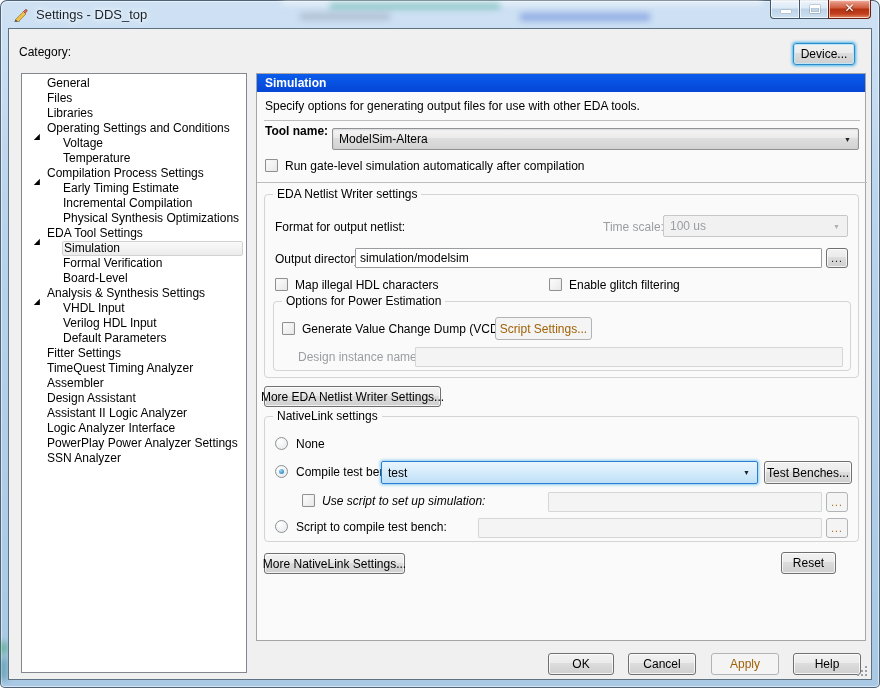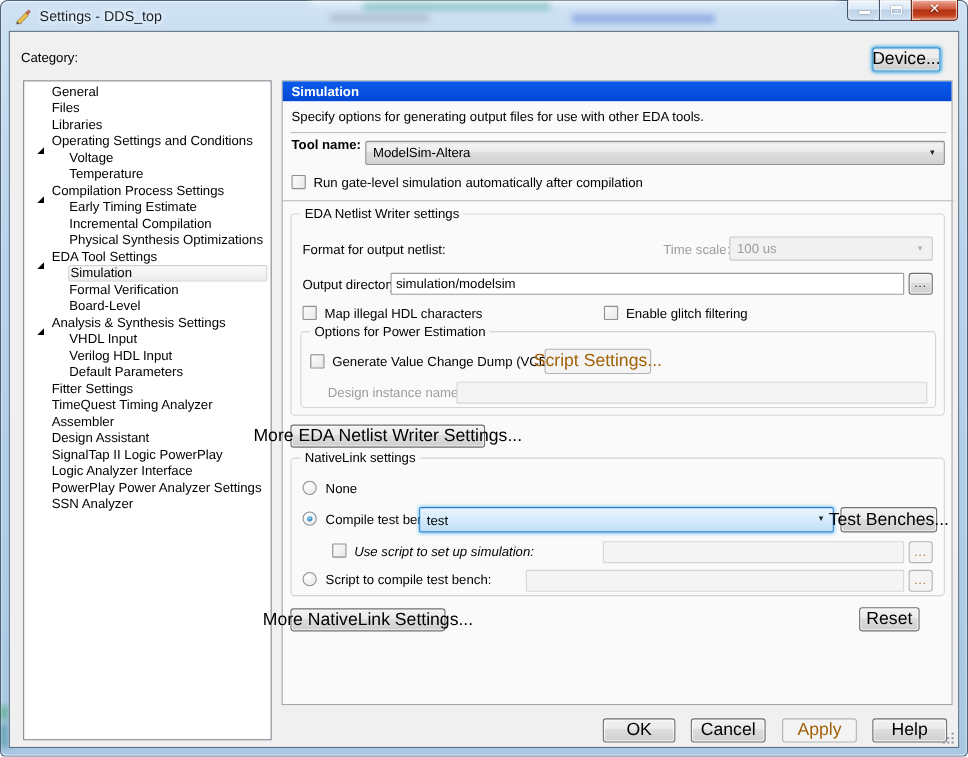--- a/index.html
+++ b/index.html
@@ -36,21 +36,21 @@
   .client { position:absolute; left:8px; top:28px; width:864px; height:652px;
     background:#f0f0f0; border:1px solid #5f7284; }
 
   .label { position:absolute; white-space:nowrap; }
   .dim { color:#9a9da1; }
 
   
   .btn { position:absolute; display:flex; align-items:center; justify-content:center;
     border:1px solid #707070; border-radius:3px; white-space:nowrap; cursor:default;
     background:linear-gradient(180deg,#f2f2f2 0%,#ebebeb 45%,#dddddd 46%,#cfcfcf 100%);
-    box-shadow:inset 0 0 0 1px rgba(255,255,255,.75); font-size:16px; }
+    box-shadow:inset 0 0 0 1px rgba(255,255,255,.75); font-size:12px; }
   .btn.disabled { color:#a16207; border-color:#b0b4b7;
     background:#f4f4f4; box-shadow:none; }
   .btn.focus-glow { border-color:#2c8cc9; box-shadow:0 0 3px 1px #4ab0e8, inset 0 0 0 1px #bfe6f8; }
 
   
   .combo { position:absolute; border:1px solid #8f9294; border-radius:2px; display:flex; align-items:center;
     background:linear-gradient(180deg,#f6f6f6 0%,#eaeaea 45%,#dedede 46%,#d2d2d2 100%);
     box-shadow:inset 0 1px 2px rgba(0,0,0,.12); padding-left:6px; }
   .combo .arrow-down { margin-left:auto; margin-right:7px; font-size:7px; color:#222; }
   .combo.disabled { background:#f1f1f1; border-color:#c5c7c9; color:#9a9da1; box-shadow:none; }
@@ -232,21 +232,21 @@
         <div class="tree-item">
           <span class="indent lvl1"></span>
           <span class="tree-label">Assembler</span>
         </div>
         <div class="tree-item">
           <span class="indent lvl1"></span>
           <span class="tree-label">Design Assistant</span>
         </div>
         <div class="tree-item">
           <span class="indent lvl1"></span>
-          <span class="tree-label">SignalTap II Logic PowerPlay</span>
+          <span class="tree-label">Assistant II Logic Analyzer</span>
         </div>
         <div class="tree-item">
           <span class="indent lvl1"></span>
           <span class="tree-label">Logic Analyzer Interface</span>
         </div>
         <div class="tree-item">
           <span class="indent lvl1"></span>
           <span class="tree-label">PowerPlay Power Analyzer Settings</span>
         </div>
         <div class="tree-item">

